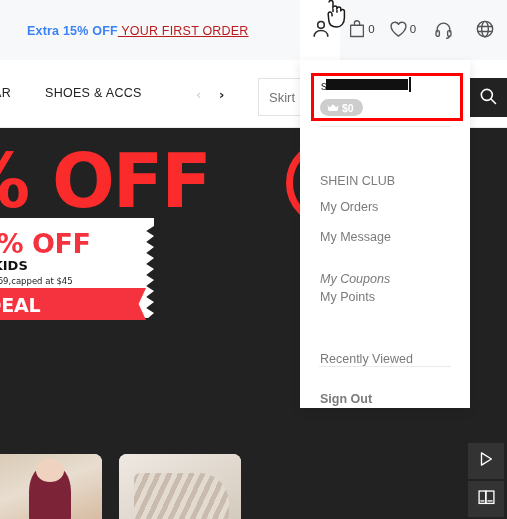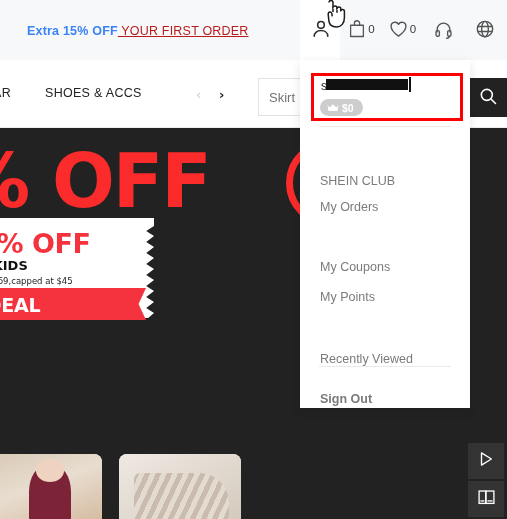--- a/index.html
+++ b/index.html
@@ -323,21 +323,22 @@
     </span>
     <span>$0</span>
   </div>
 
   <div class="dd-highlight"></div>
 
   <div class="dd-divider dd-div-1"></div>
 
   <div class="dd-item" style="top:146px;margin-top:20px;">SHEIN CLUB</div>
   <div class="dd-item" style="top:192px;">My Orders</div>
-  <div class="dd-item" style="top:252px;">My Coupons</div>
+  <div class="dd-item" style="top:222px;">My Message</div>
+  <div class="dd-item" style="top:264px;font-style:italic;">My Coupons</div>
   <div class="dd-item" style="top:282px;">My Points</div>
   <div class="dd-item" style="top:312px;margin-top:32px;">Recently Viewed</div>
 
   <div class="dd-divider dd-div-2"></div>
 
   <div class="dd-item" style="top:384px;font-weight:bold;">Sign Out</div>
 
   <div class="cursor">
     <svg width="26" height="30" viewBox="0 0 26 30">
       <path d="M9 2.5c0-1.2.9-2 2-2s2 .8 2 2v9.5" fill="#fff" stroke="#1b1b1b" stroke-width="1.5"></path>

